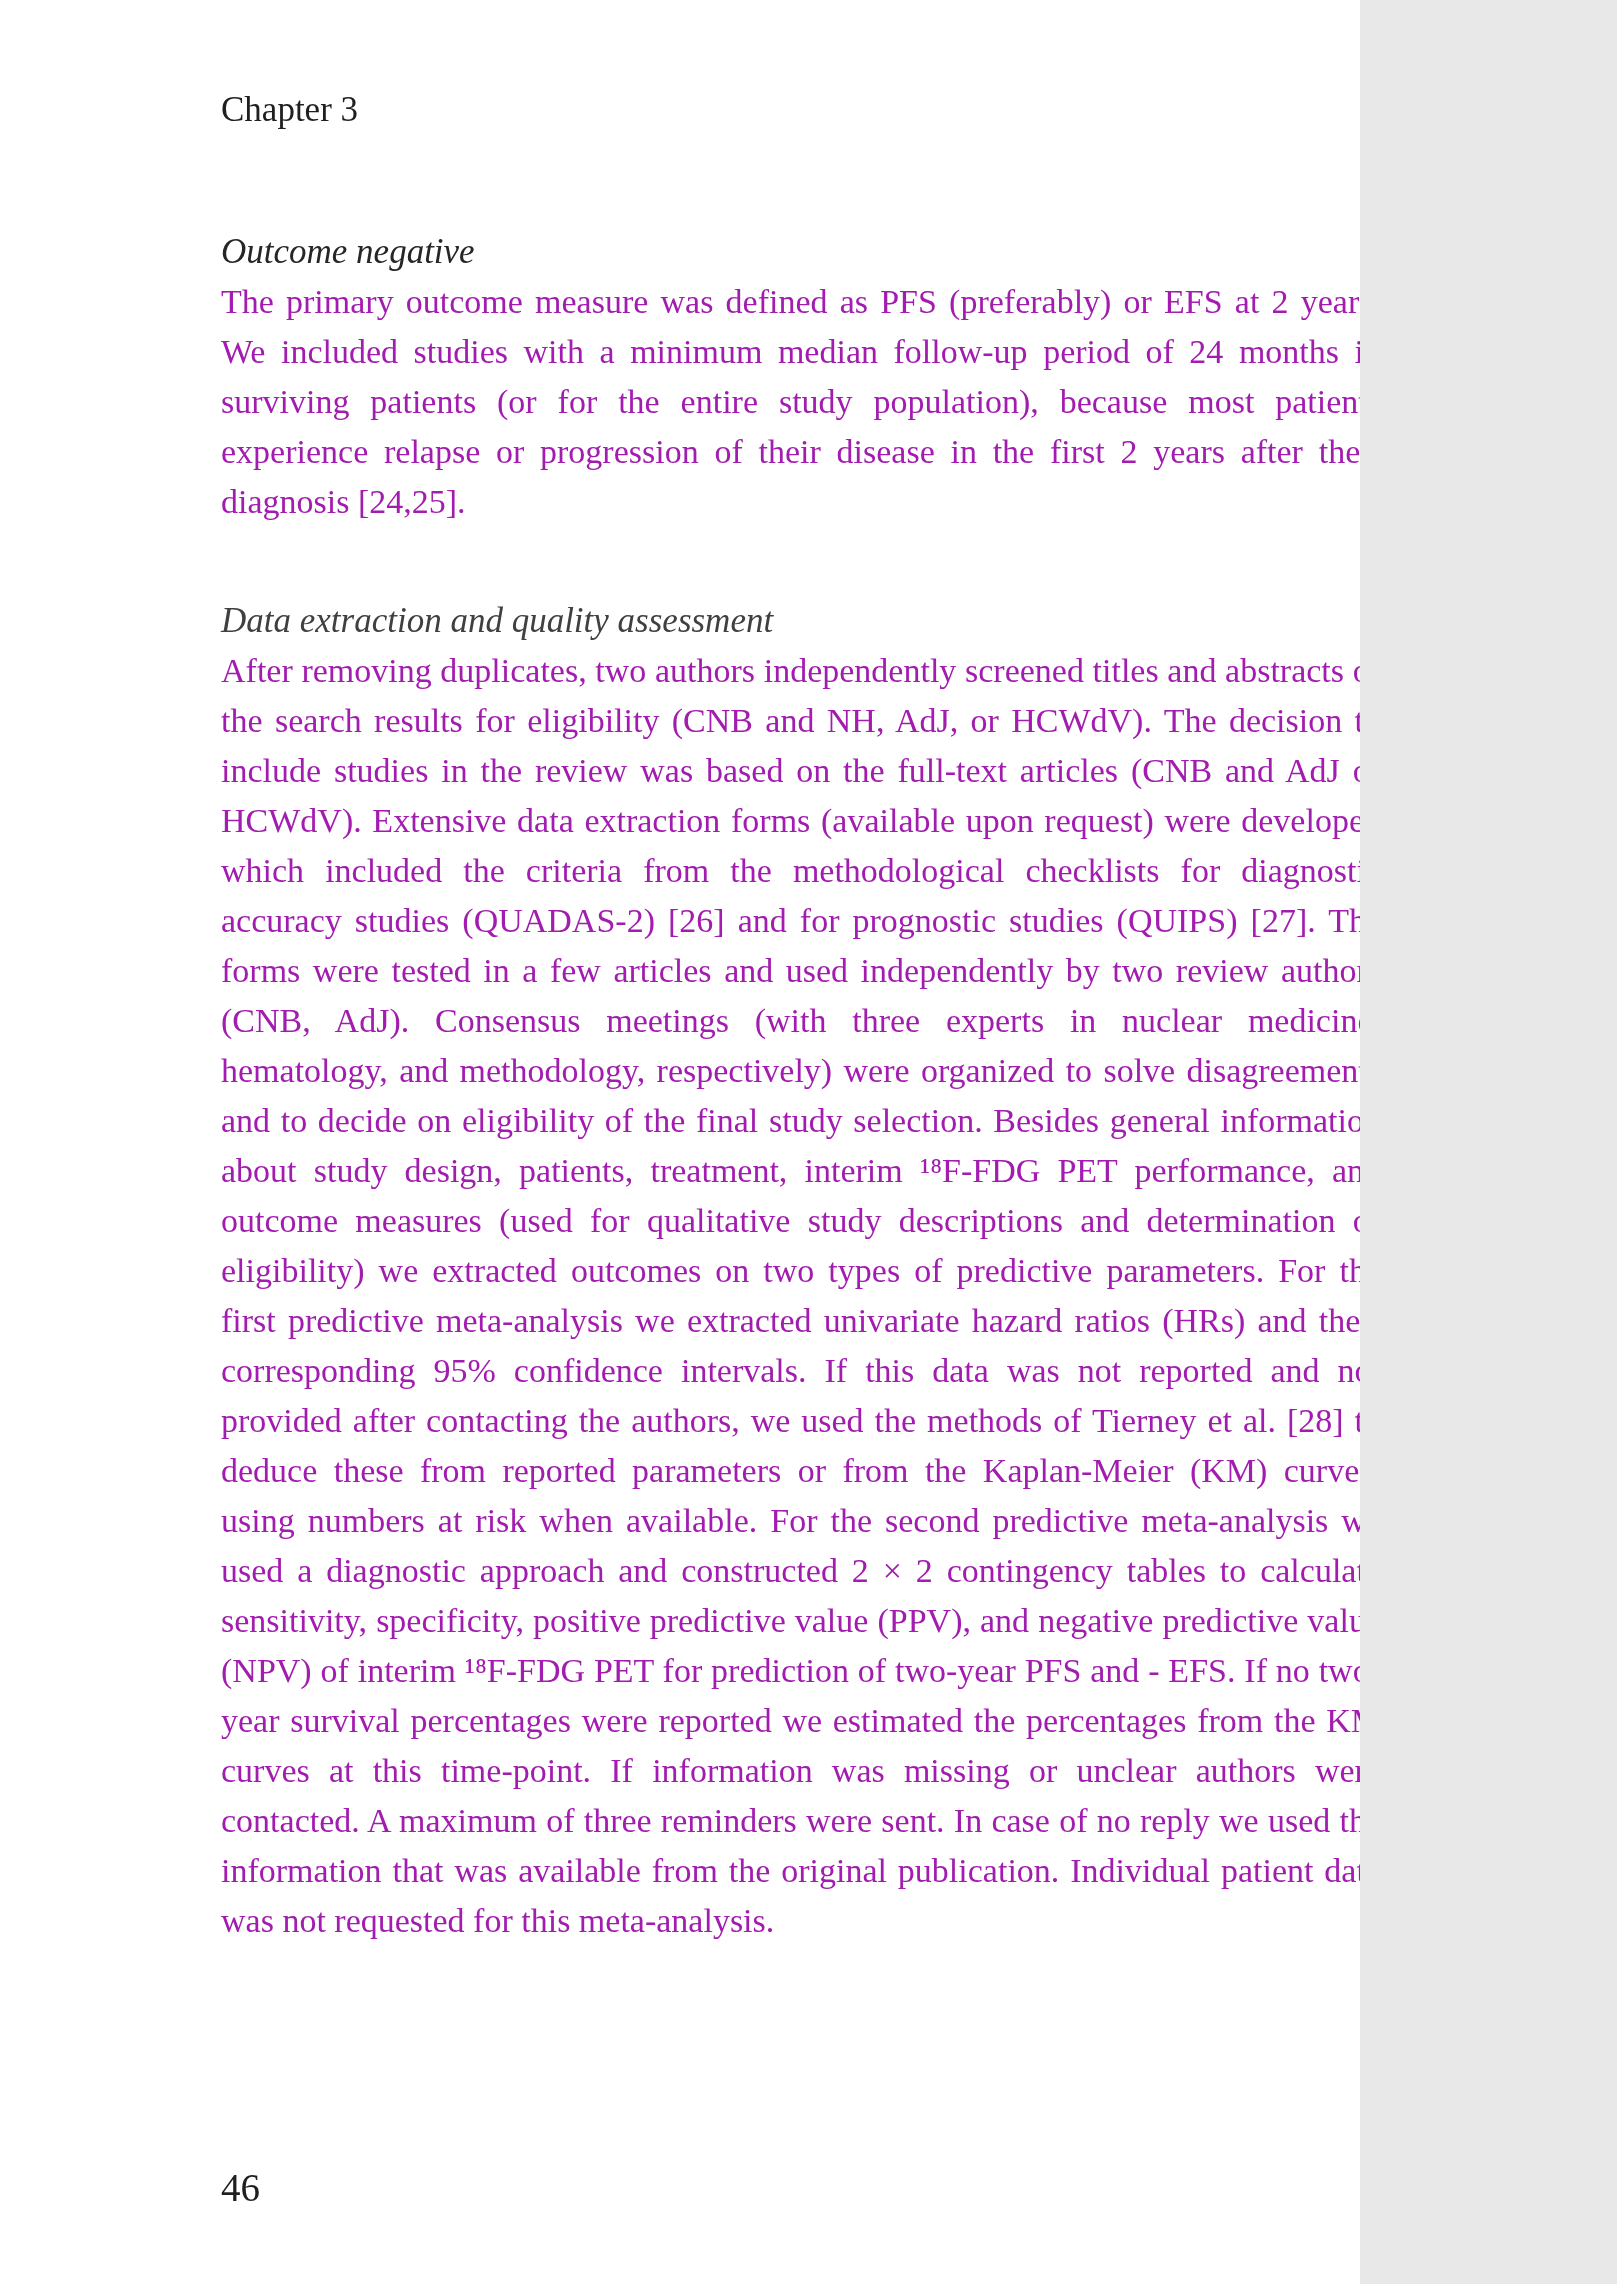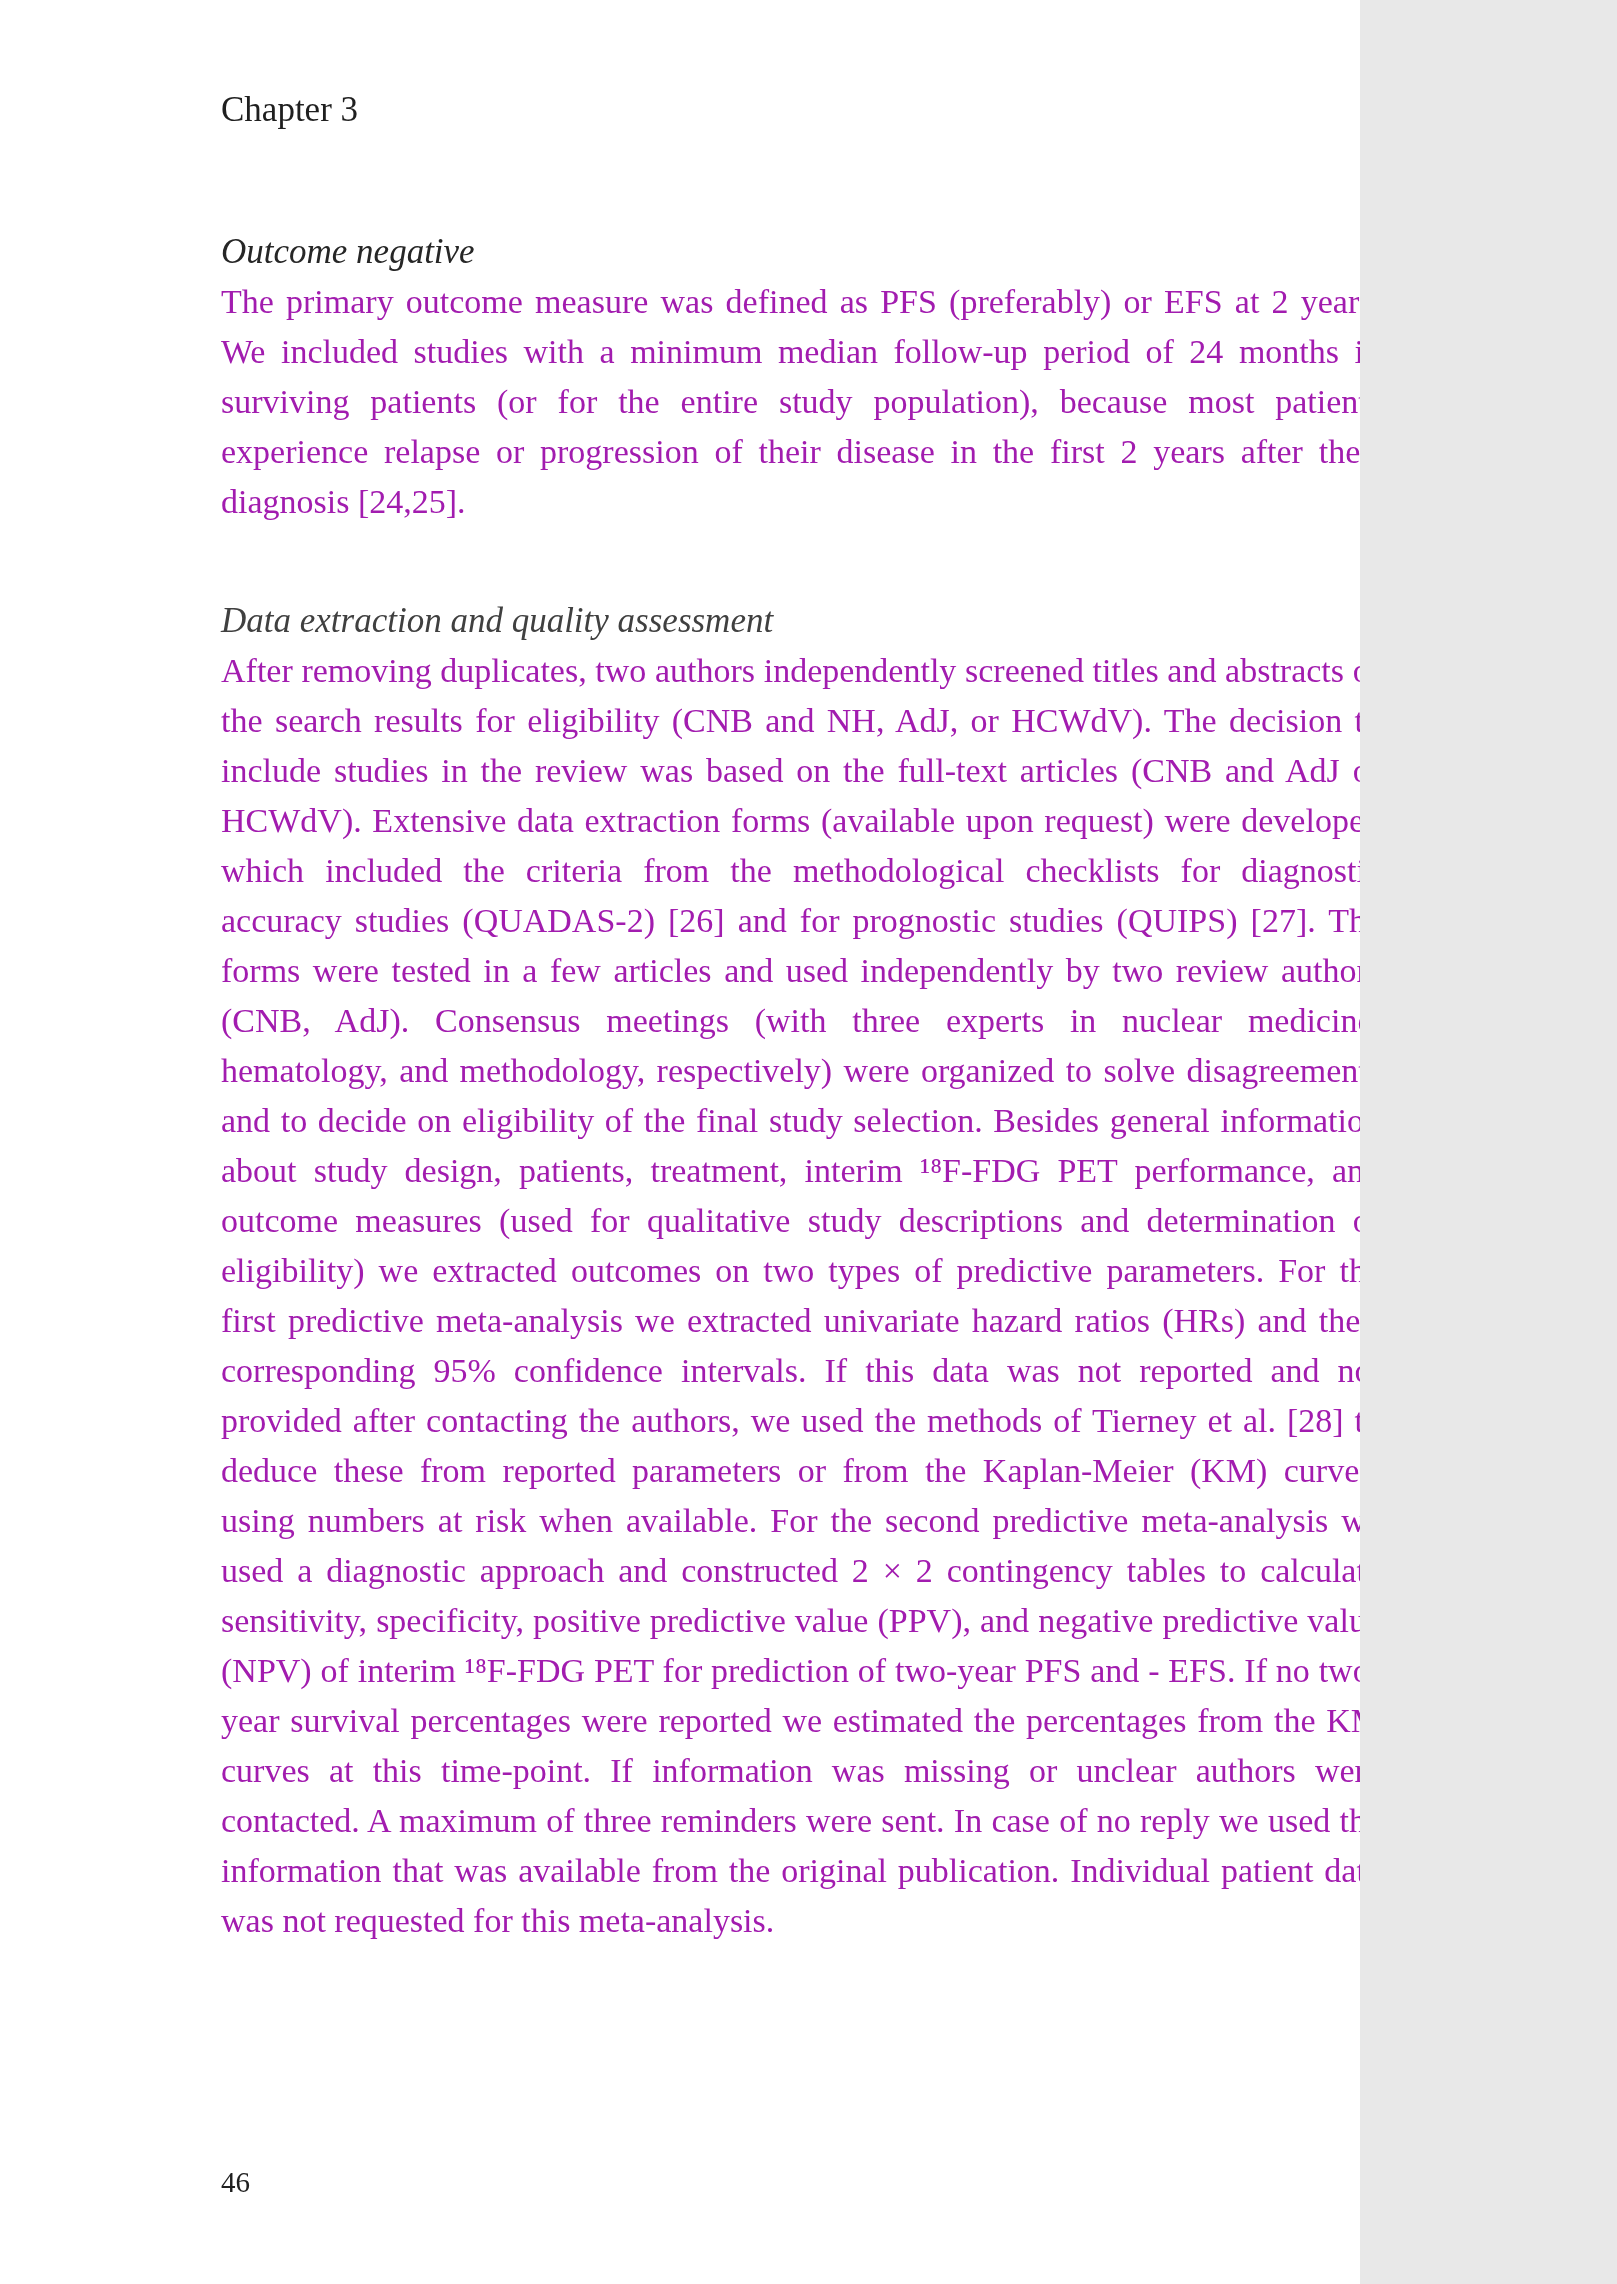--- a/index.html
+++ b/index.html
@@ -48,21 +48,21 @@
   }
   .section-spaced {
     margin-top: 69px;
   }
   .page-footer {
     position: absolute;
     left: 221px;
     top: 2167px;
   }
   .page-number {
-    font-size: 29px;
+    font-size: 39px;
     line-height: 1.1;
     color: #1f1f1f;
   }
 </style>
 </head>
 <body>
 
 <div class="page">
 
   <header class="running-header">

